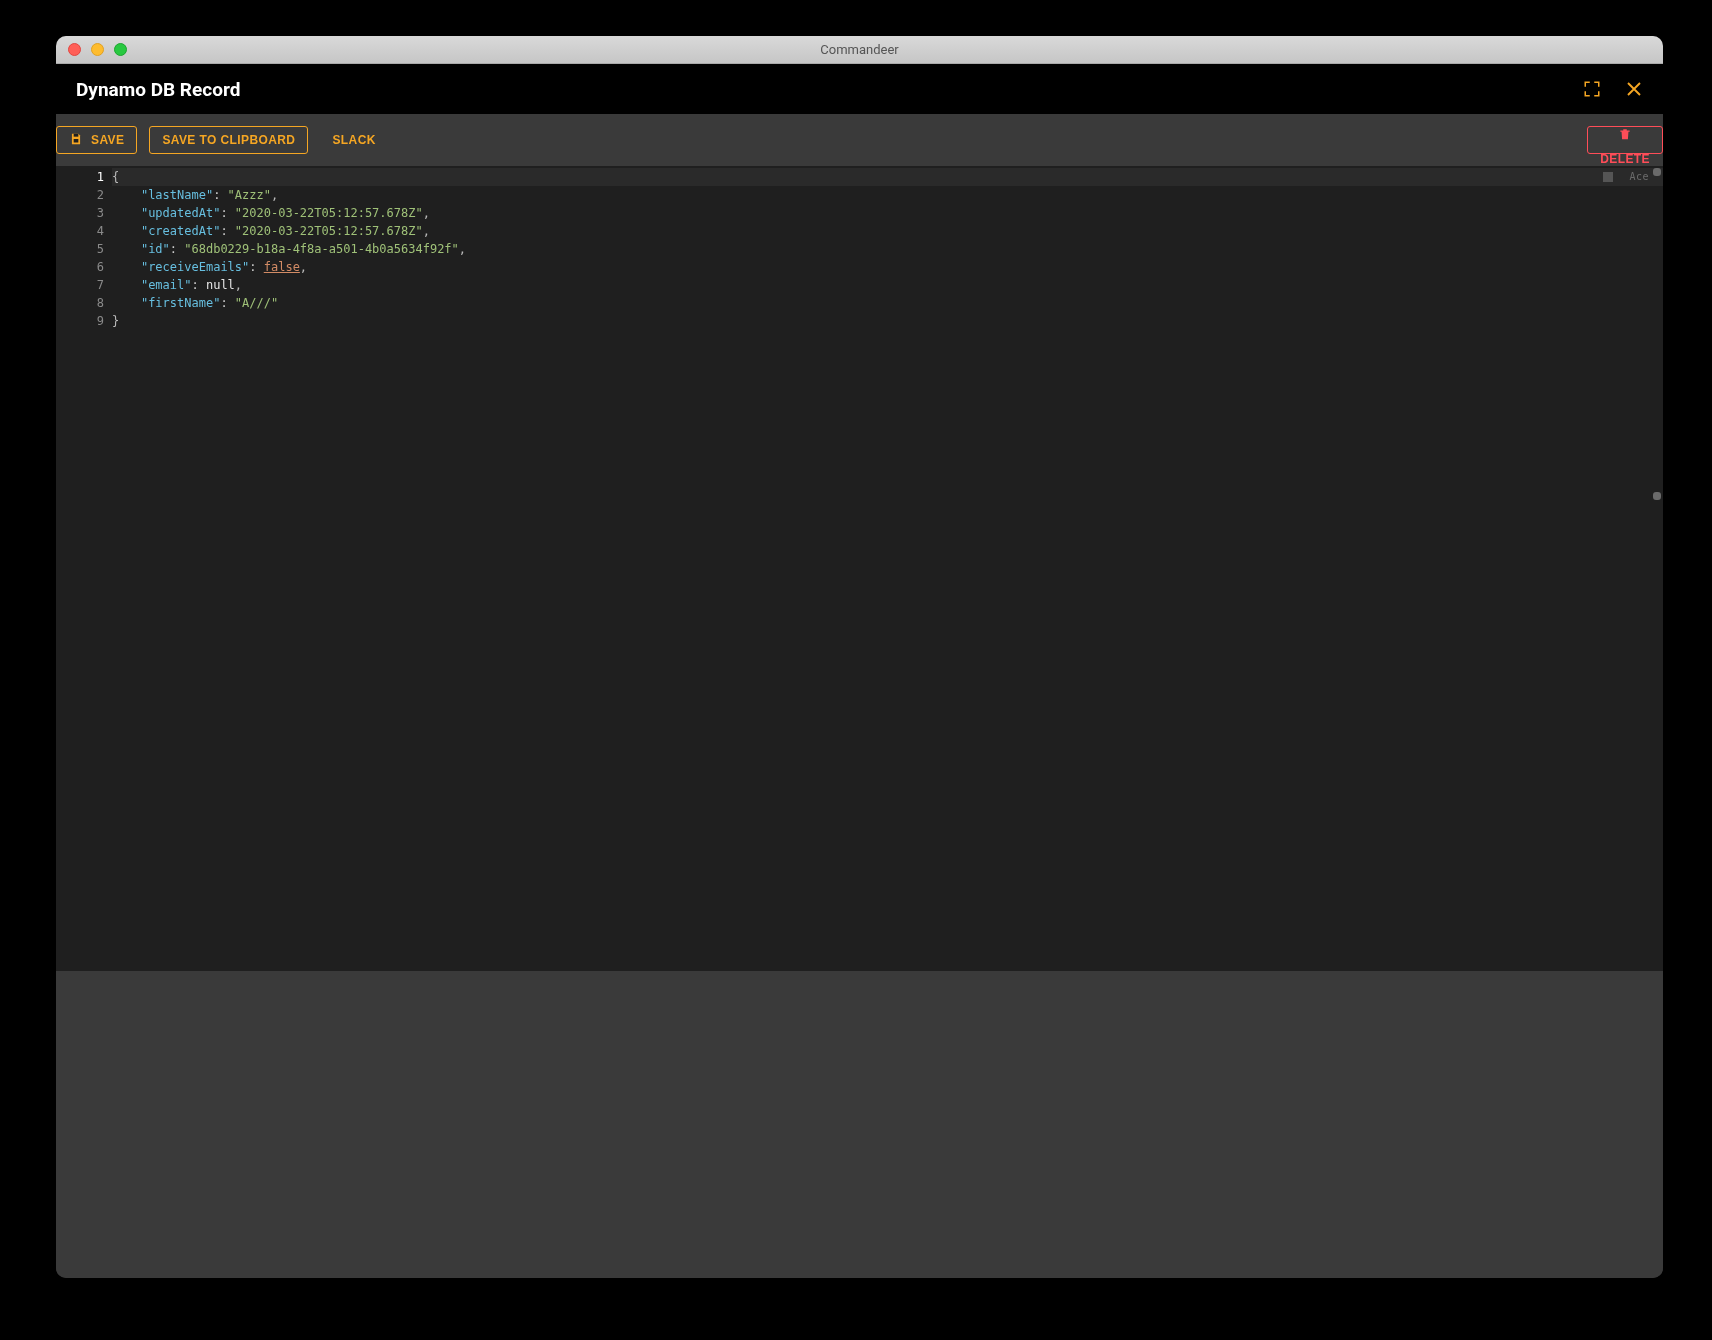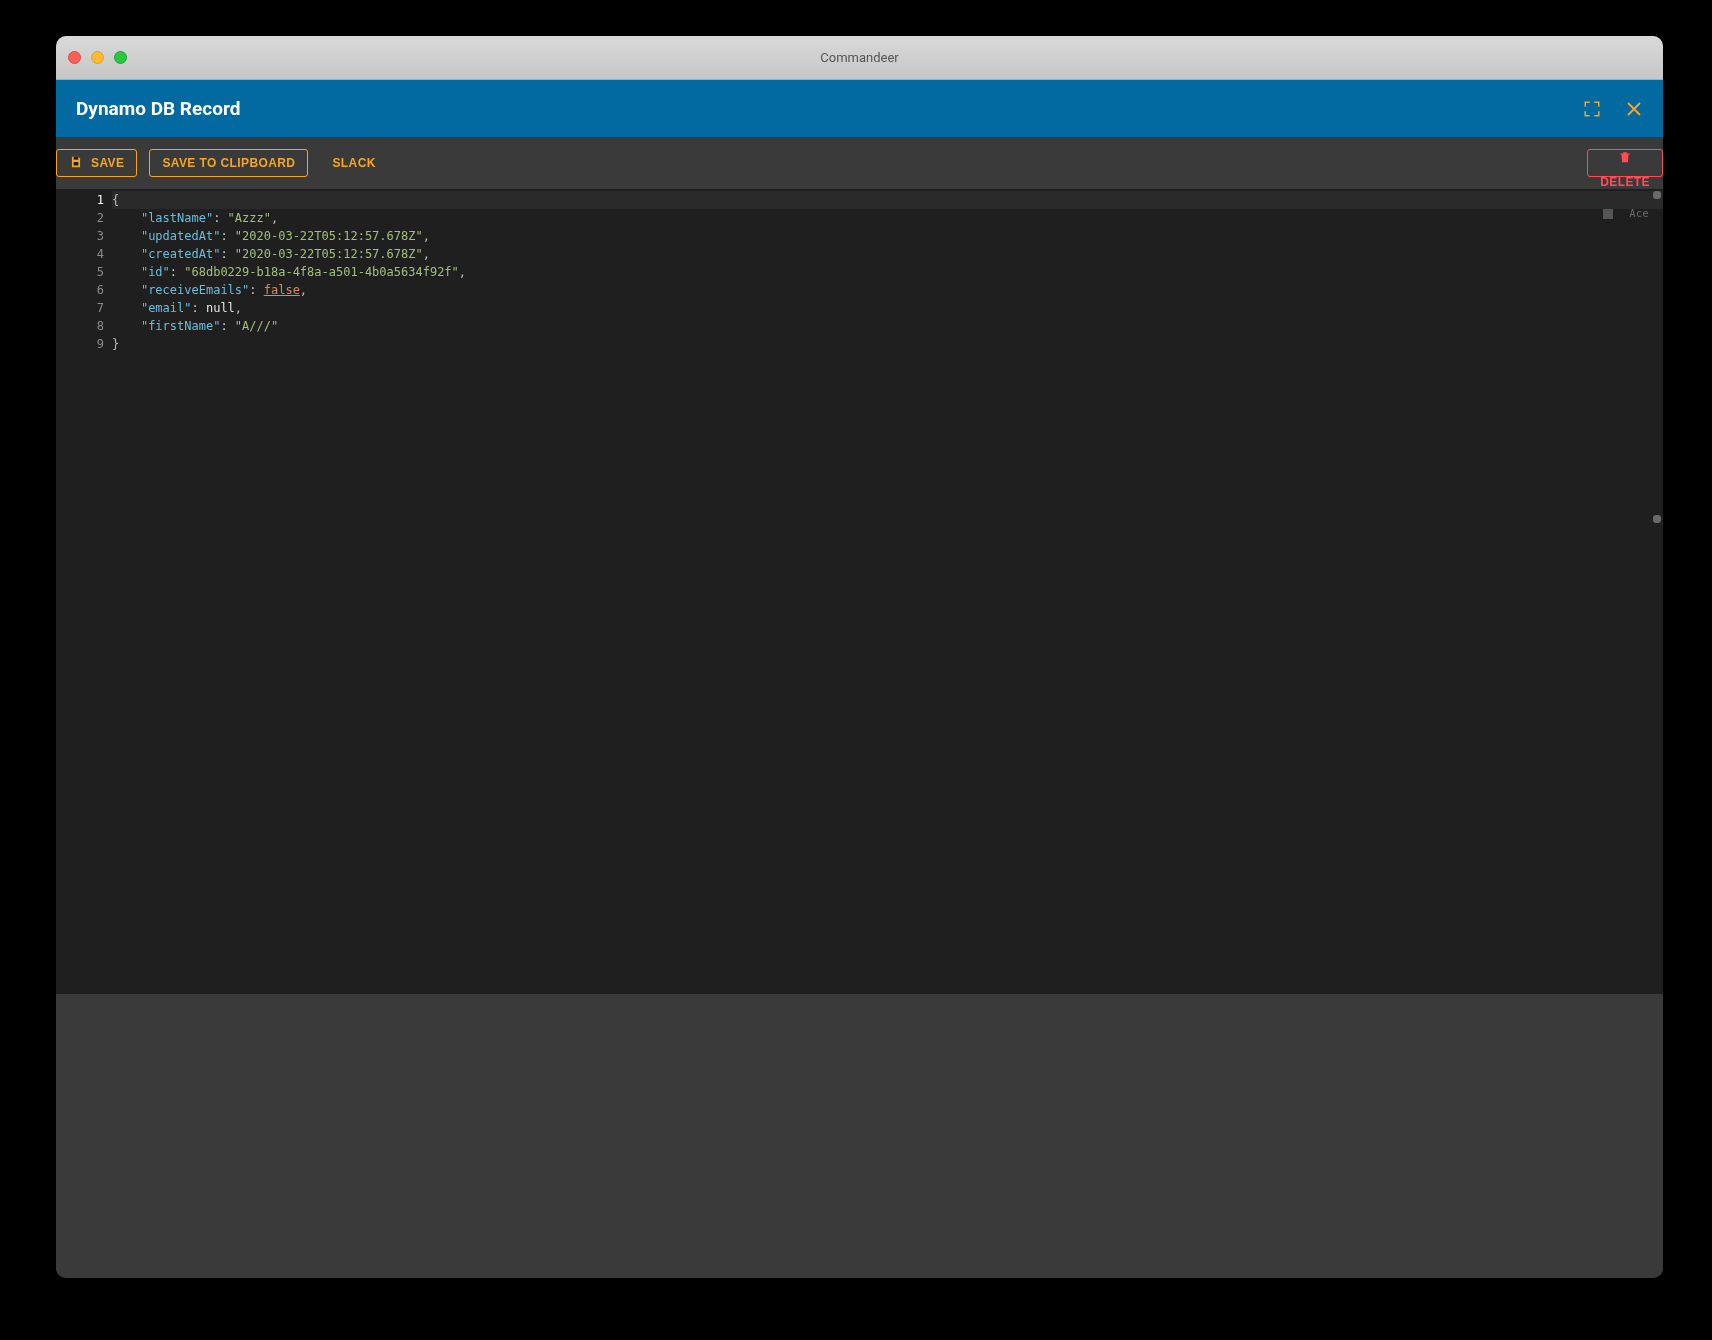--- a/index.html
+++ b/index.html
@@ -16,21 +16,21 @@
       width: 1607px; height: 1242px;
       background: #2f2f2f;
       border-radius: 10px;
       box-shadow: 0 20px 60px rgba(0,0,0,0.6);
       display: flex;
       flex-direction: column;
       overflow: hidden;
     }
     
     .titlebar {
-      height: 44px;
+      height: 28px;
       background: linear-gradient(#d9d9d9, #c6c6c6);
       display: flex;
       align-items: center;
       position: relative;
       border-bottom: 1px solid #aaa;
     }
     .traffic {
       display: flex;
       gap: 10px;
       margin-left: 12px;
@@ -39,22 +39,22 @@
     .dot.red { background: #ff5f57; border: 0.5px solid #e14640; }
     .dot.yellow { background: #febc2e; border: 0.5px solid #dfa023; }
     .dot.green { background: #28c840; border: 0.5px solid #1ba52e; }
     .titlebar-title {
       position: absolute;
       left: 0; right: 0; text-align: center;
       font-size: 13px; color: #555;
     }
     
     .app-header {
-      height: 57px;
-      background: #0369a1;
+      height: 50px;
+      background: #000000;
       display: flex;
       align-items: center;
       padding: 0 20px;
       justify-content: space-between;
     }
     .app-title {
       color: #fff;
       font-size: 19px;
       font-weight: 700;
     }
@@ -135,21 +135,21 @@
     .code-line.current { background: #2a2a2a; }
     .tok-brace { color: #bbb; }
     .tok-key { color: #67bfe0; }
     .tok-str { color: #9fc178; }
     .tok-bool { color: #d28b65; text-decoration: underline; }
     .tok-null { color: #e5e5e5; }
     .tok-comma { color: #bbb; }
     
     .ace-label {
       position: absolute;
-      right: 14px; top: 16px;
+      right: 14px; top: 2px;
       font-size: 10px;
       color: #6b6b6b;
       letter-spacing: 0.5px;
       font-family: ui-monospace, monospace;
       display: flex; gap: 16px; align-items: center;
     }
     .ace-label .ace-icon { width: 10px; height: 10px; background: #555; }
     
     .scrollbar {
       position: absolute;

